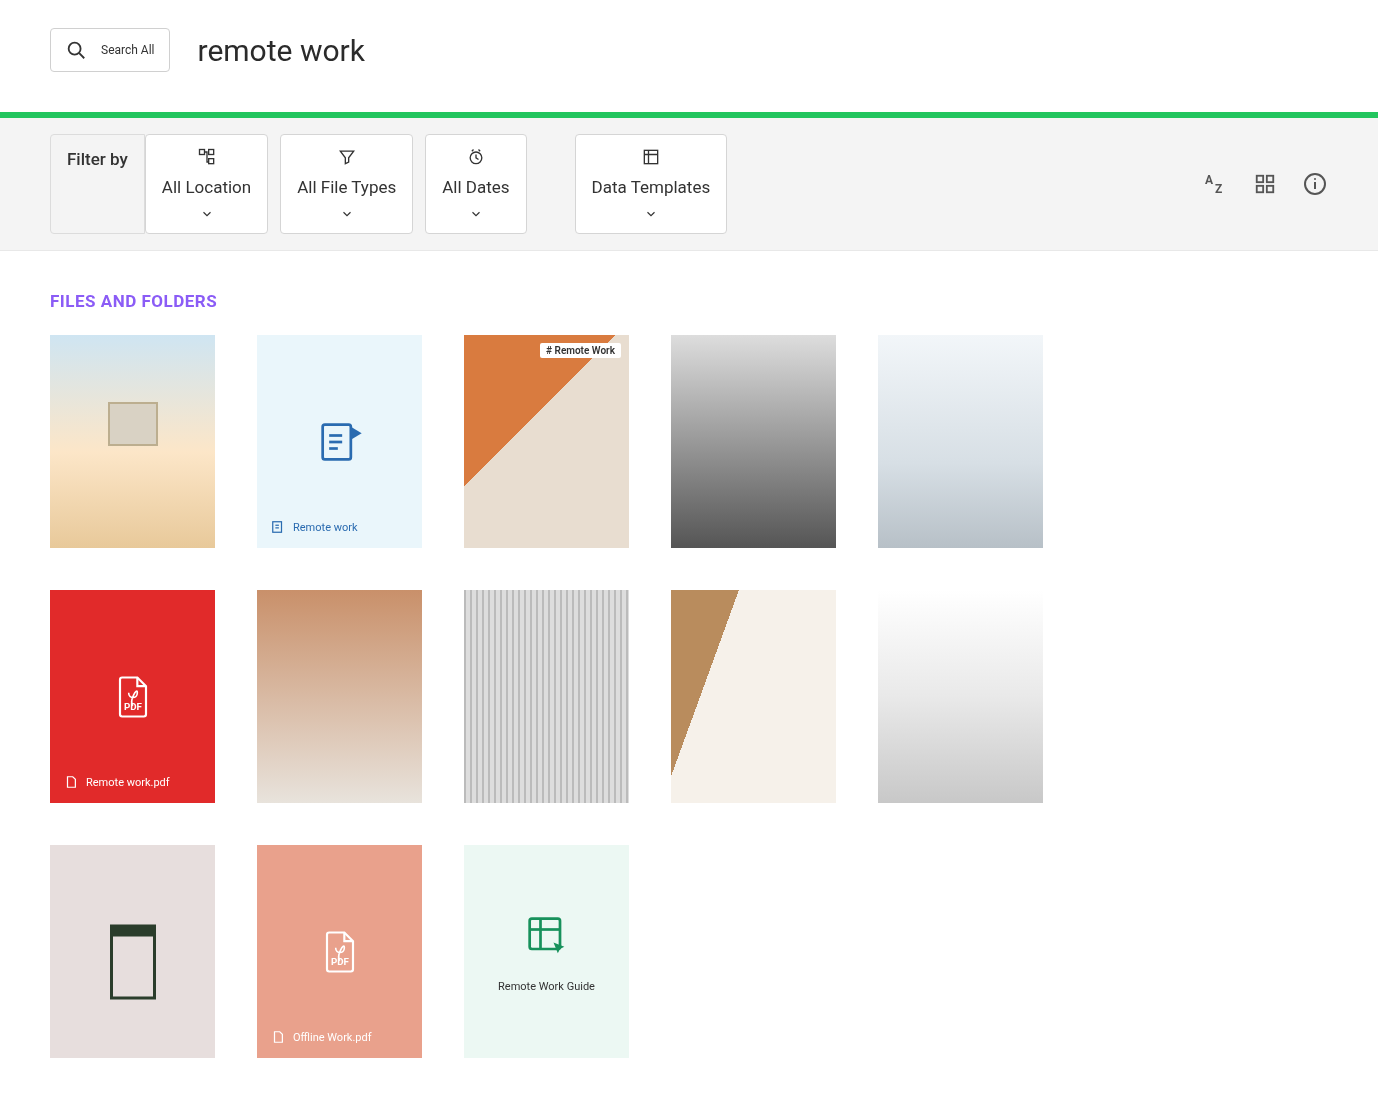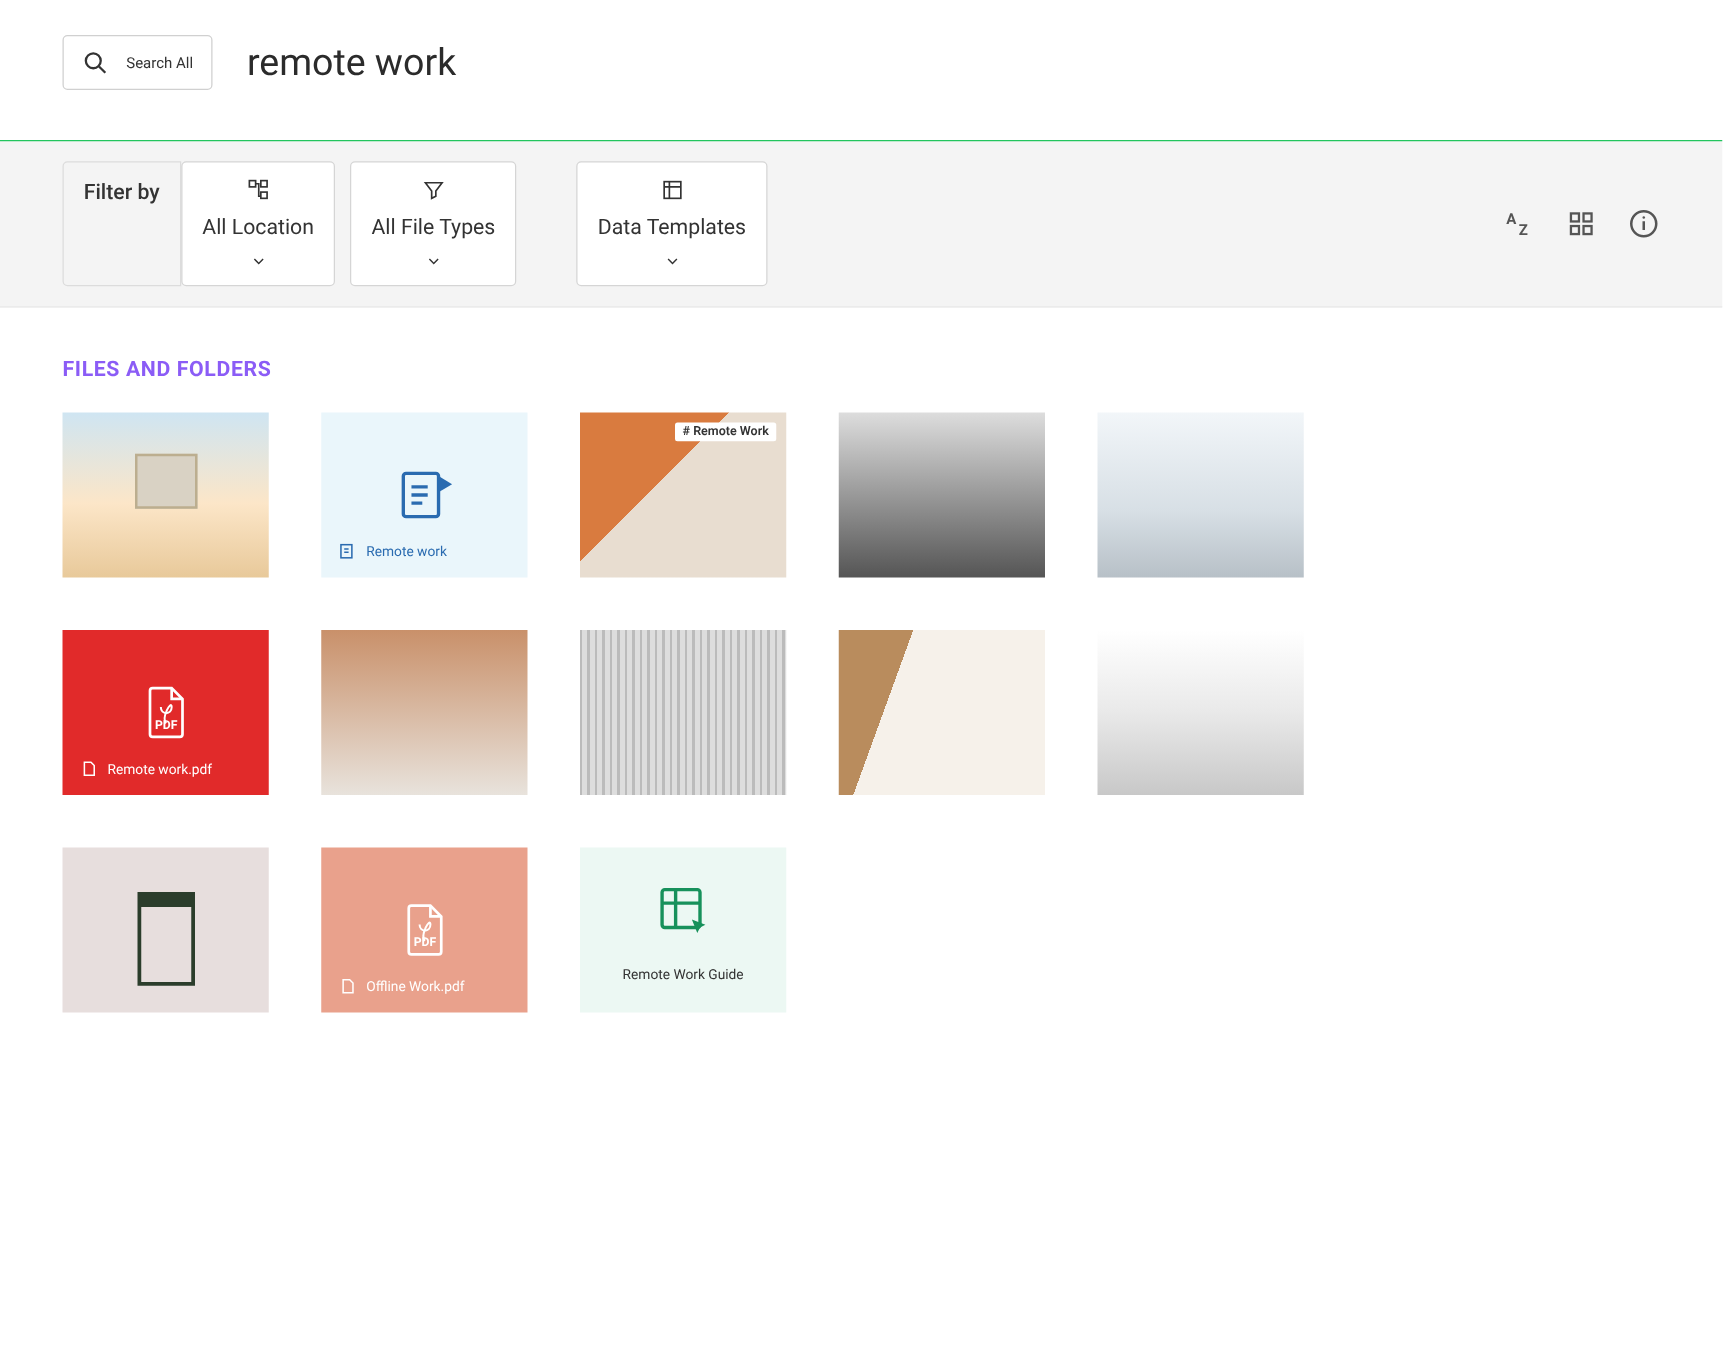--- a/index.html
+++ b/index.html
@@ -2,34 +2,34 @@
 <html><head>
 <meta charset="utf-8">
 <style>
 * { box-sizing: border-box; margin: 0; padding: 0; font-family: -apple-system, BlinkMacSystemFont, "Segoe UI", Roboto, Helvetica, Arial, sans-serif; }
 body { background: #fff; width: 1378px; }
 .header { display: flex; align-items: center; padding: 28px 50px 40px; gap: 28px; }
 .search-box { display: flex; align-items: center; border: 1px solid #d0d0d0; border-radius: 4px; padding: 10px 14px; gap: 14px; background: #fff; }
 .search-box svg { width: 22px; height: 22px; stroke: #333; }
 .search-box span { font-size: 12px; color: #333; }
 .query { font-size: 30px; font-weight: 400; color: #2b2b2b; }
-.filter-bar { background: #f4f4f4; border-top: 1px solid #22c55e; border-bottom: 1px solid #e8e8e8; padding: 16px 50px; display: flex; align-items: center; gap: 12px; }
+.filter-bar { background: #f4f4f4; border-top: 6px solid #22c55e; border-bottom: 1px solid #e8e8e8; padding: 16px 50px; display: flex; align-items: center; gap: 12px; }
 .filter-label { background: #f4f4f4; border: 1px solid #dcdcdc; border-radius: 4px 0 0 4px; padding: 14px 16px; font-size: 17px; color: #333; font-weight: 500; }
 .filter-group { display: flex; }
 .dropdown { display: flex; align-items: center; background: #fff; border: 1px solid #d5d5d5; border-radius: 4px; padding: 12px 16px; gap: 10px; font-size: 17px; color: #333; cursor: pointer; flex-direction: column; }
 .filter-group .dropdown:first-child { border-radius: 0 4px 4px 0; border-left: none; }
 .dropdown svg.ico { width: 20px; height: 20px; stroke: #333; fill: none; }
 .dropdown svg.chev { width: 14px; height: 14px; stroke: #333; }
 .spacer { flex: 1; }
 .toolbar-icons { display: flex; gap: 24px; align-items: center; }
 .toolbar-icons .tbtn { width: 26px; height: 26px; display: flex; align-items: center; justify-content: center; cursor: pointer; color: #555; }
 .section { padding: 40px 50px; }
 .section-title { font-size: 17px; font-weight: 700; letter-spacing: 0.5px; color: #8b5cf6; margin-bottom: 24px; }
 .grid { display: grid; grid-template-columns: repeat(5, 165px); gap: 42px 42px; }
-.tile { width: 165px; height: 132px; position: relative; cursor: pointer; overflow: hidden; }
+.tile { width: 165px; height: 213px; position: relative; cursor: pointer; overflow: hidden; }
 .tile-photo { background-size: cover; background-position: center; }
 .tile-doc { display: flex; flex-direction: column; align-items: center; justify-content: center; gap: 18px; }
 .tile-doc .caption-row { position: absolute; bottom: 14px; left: 14px; right: 10px; display: flex; align-items: center; gap: 8px; font-size: 11px; }
 .tile-doc.center-label .caption-row { position: static; }
 .doc-icon { width: 52px; height: 52px; }
 .small-icon { width: 14px; height: 14px; flex-shrink: 0; }
 .tag-badge { position: absolute; top: 8px; right: 8px; background: #fff; font-size: 10px; font-weight: 600; padding: 2px 6px; border-radius: 2px; color: #333; }
 
 .bg-beach { background: linear-gradient(180deg,#cfe5f2 0%,#fce6c8 55%,#e8c99a 100%); position: relative; }
 .bg-beach::after { content:""; position:absolute; left:50%; top:42%; width:46px; height:40px; transform:translate(-50%,-50%); background:#d9d2c4; border:2px solid #bcae8f; }
@@ -85,20 +85,31 @@
   <div class="dropdown">
     <svg class="ico" viewBox="0 0 24 24" stroke-width="1.6">
         <path d="M4 5h16l-6 8v5l-4 2v-7L4 5z"></path>
       </svg>
     <span>All File Types</span>
     <svg class="chev" viewBox="0 0 24 24" fill="none" stroke-width="2">
         <polyline points="6 9 12 15 18 9"></polyline>
       </svg>
   </div>
 
+  <div class="dropdown">
+    <svg class="ico" viewBox="0 0 24 24" stroke-width="1.6">
+        <circle cx="12" cy="13" r="7"></circle>
+        <path d="M12 9v4l3 2"></path>
+        <path d="M9 3l-2 2M15 3l2 2"></path>
+      </svg>
+    <span>All Dates</span>
+    <svg class="chev" viewBox="0 0 24 24" fill="none" stroke-width="2">
+        <polyline points="6 9 12 15 18 9"></polyline>
+      </svg>
+  </div>
 
   <div style="width:24px"></div>
 
   <div class="dropdown">
     <svg class="ico" viewBox="0 0 24 24" stroke-width="1.6">
         <rect x="4" y="4" width="16" height="16"></rect>
         <path d="M4 9h16M9 4v16"></path>
       </svg>
     <span>Data Templates</span>
     <svg class="chev" viewBox="0 0 24 24" fill="none" stroke-width="2">

